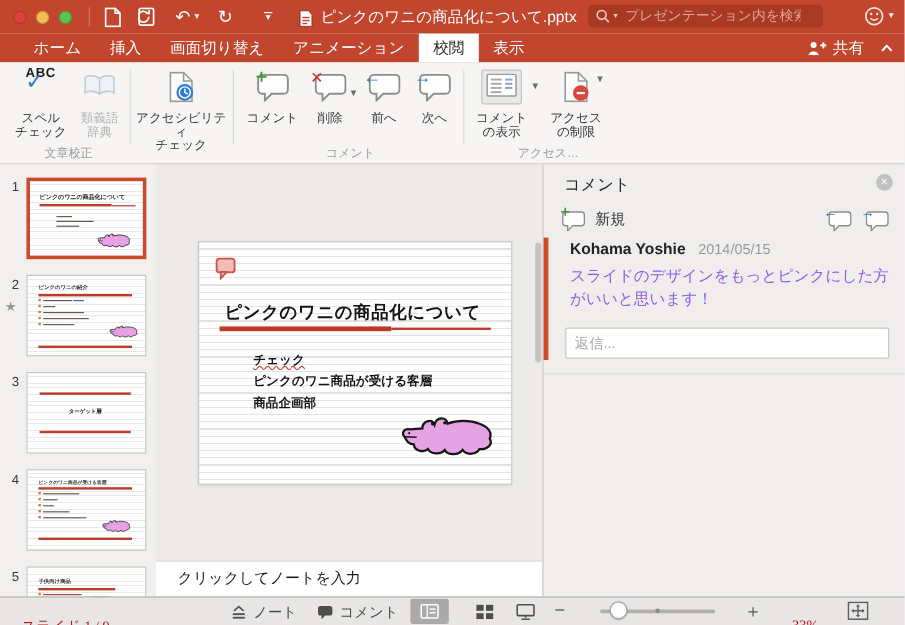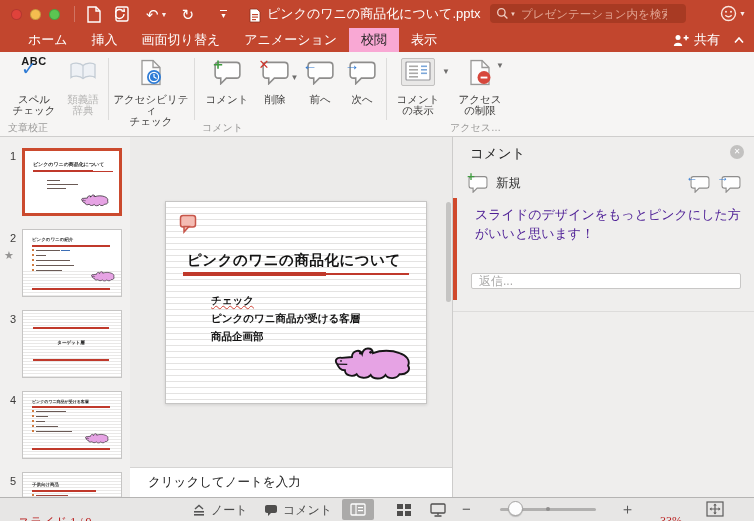--- a/index.html
+++ b/index.html
@@ -21,30 +21,30 @@
   .doc-title svg{margin-right:6px;}
   .searchbox{position:absolute;left:490px;top:4px;width:196px;height:19px;background:#A83A23;border-radius:4px;display:flex;align-items:center;padding:0 6px;}
   .searchbox input{background:transparent;border:none;outline:none;color:#F7E2DA;font-size:11.5px;width:150px;font-family:inherit;}
   .searchbox input::placeholder{color:#E2A violet;}
   .searchbox input::placeholder{color:#E2A492;}
   .smiley{position:absolute;right:8px;top:5px;display:flex;align-items:center;}
 
   
   .tabbar{position:absolute;left:0;top:28px;width:754px;height:24px;background:#C2462E;display:flex;align-items:stretch;color:#fff;font-size:13px;}
   .tab{display:flex;align-items:center;padding:0 12px;cursor:default;white-space:nowrap;}
-  .tab.active{background:#f9a8d4;color:#262626;}
+  .tab.active{background:#ffffff;color:#262626;}
   .tab-right{position:absolute;right:10px;top:0;height:24px;display:flex;align-items:center;gap:14px;}
   .share{display:flex;align-items:center;gap:5px;font-size:13px;color:#fff;}
 
   
   .ribbon{position:absolute;left:0;top:52px;width:754px;height:85px;background:#F6F5F4;border-bottom:1px solid #CFCECD;}
   .rbtn{position:absolute;top:4px;height:62px;text-align:center;color:#3C3B3A;font-size:10.5px;line-height:11px;}
   .rbtn .ric{height:36px;display:flex;align-items:flex-start;justify-content:center;margin-bottom:2px;}
   .rbtn.disabled{color:#B3B2B1;}
-  .grouplabel{position:absolute;top:69px;font-size:10px;color:#9B9A99;}
+  .grouplabel{position:absolute;top:69px;font-size:10px;color:#9B9A99;text-align:center;}
   .vsep{position:absolute;top:6px;height:62px;width:1px;background:#DDDCDB;}
   .abc{font-weight:bold;font-size:11px;color:#1A1A1A;letter-spacing:.5px;}
   .abc-wrap{position:relative;width:34px;height:30px;}
   .abc-check{position:absolute;left:4px;top:7px;color:#2F7BD4;font-size:19px;font-weight:bold;}
   .bubble-wrap{position:relative;width:27px;height:30px;margin-top:4px;}
   .badge{position:absolute;font-weight:bold;line-height:1;}
   .dd{position:absolute;font-size:8px;color:#6E6D6C;top:12px;}
   .pressed{background:#E9E8E7;border:1px solid #C2C1C0;border-radius:2px;padding:2px 3px;}
 
   
@@ -83,22 +83,22 @@
   .commentspanel{position:absolute;left:452px;top:137px;width:302px;height:360px;background:#EFEEED;border-left:1px solid #CDCCCB;}
   .c-header{position:absolute;left:17px;top:8px;font-size:13.5px;color:#262626;}
   .c-close{position:absolute;right:10px;top:8px;width:14px;height:14px;border-radius:50%;background:#C2C1C0;color:#fff;
            font-size:8px;line-height:14px;text-align:center;}
   .c-new{position:absolute;left:15px;top:37px;display:flex;align-items:center;gap:7px;font-size:12.5px;color:#333;}
   .c-nav{position:absolute;right:12px;top:37px;display:flex;gap:10px;}
   .c-card{position:absolute;left:0;top:61px;width:302px;padding:2px 14px 0 18px;border-left:4px solid #D0492C;height:102px;}
   .c-authorrow{font-size:13px;}
   .c-author{font-weight:bold;color:#222;}
   .c-date{color:#9B9A99;margin-left:7px;font-size:12px;}
-  .c-text{margin-top:5px;font-size:13px;color:#4c1d95;line-height:19px;width:276px;}
-  .c-reply{position:absolute;left:18px;top:136px;width:270px;height:16px;border:1px solid #C8C7C6;border-radius:2px;background:#fff;
+  .c-text{margin-top:5px;font-size:13px;color:#8b5cf6;line-height:19px;width:276px;}
+  .c-reply{position:absolute;left:18px;top:136px;width:270px;height:26px;border:1px solid #C8C7C6;border-radius:2px;background:#fff;
            font-size:12px;color:#444;padding:0 7px;outline:none;font-family:inherit;}
   .c-reply::placeholder{color:#ABAAA9;}
   .c-cardsep{position:absolute;left:0;top:174px;width:302px;height:1px;background:#DDDCDB;}
 
   
   .statusbar{position:absolute;left:0;top:497px;width:754px;height:24px;background:#E7E6E5;border-top:1px solid #B5B4B3;z-index:5;}
   .sb-text{position:absolute;font-size:12px;color:#b91c1c;top:16px;font-family:Liberation Serif, serif;}
   .sb-btn{position:absolute;top:4px;display:flex;align-items:center;gap:5px;font-size:12px;color:#4A4A49;}
   .viewbtn{position:absolute;top:1px;width:32px;height:21px;display:flex;align-items:center;justify-content:center;border-radius:2px;}
   .viewbtn.sel{background:#ABAAA9;}
@@ -327,21 +327,21 @@
         <svg width="22" height="27" viewBox="0 0 22 26" style="margin-top:3px">
           <use href="#page"></use>
           <circle cx="15" cy="18" r="6.5" fill="#D6473C"></circle>
           <rect x="11.6" y="17.1" width="6.8" height="1.9" fill="#fff"></rect>
         </svg>
         <span class="dd" style="right:4px;top:4px">▼</span>
       </div>
       <span>アクセス</span><br><span>の制限</span>
     </div>
 
-    <div class="grouplabel" style="left:450px;width:60px">アクセス…</div>
+    <div class="grouplabel" style="left:427px;width:60px">アクセス…</div>
   </div>
 
   <div class="thumbpanel">
     <div class="tnum" style="top:13px">1</div>
     <div class="thumb selected" style="top:11px">
       <div class="t-title" style="left:8px;top:10px;right:5px;font-size:5px">ピンクのワニの商品化について</div>
       <div class="t-rule" style="left:8px;top:19px;width:60px;height:2px"></div>
       <div class="t-rule" style="left:68px;top:19.5px;width:20px;height:1px"></div>
       <div class="t-bar" style="left:22px;top:29px;width:13px"></div>
       <div class="t-bar" style="left:22px;top:33px;width:31px"></div>
@@ -459,20 +459,24 @@
       </div>
       <div style="position:relative;width:21px;height:19px">
         <svg width="20" height="18" viewBox="0 0 24 22" style="position:absolute;left:0;top:1px">
             <use href="#bubble"></use>
           </svg>
         <span class="badge" style="left:-4px;top:-3px;color:#2E77D0;font-size:12px">→</span>
       </div>
     </div>
 
     <div class="c-card">
+      <div class="c-authorrow">
+        <span class="c-author">Kohama Yoshie</span>
+        <span class="c-date">2014/05/15</span>
+      </div>
       <div class="c-text">スライドのデザインをもっとピンクにした方がいいと思います！</div>
     </div>
     <input class="c-reply" type="text" placeholder="返信..." style="">
     <div class="c-cardsep"></div>
   </div>
 
   <div class="statusbar">
     <span class="sb-text" style="left:18px">スライド 1 / 9</span>
 
     <div class="sb-btn" style="left:192px">

